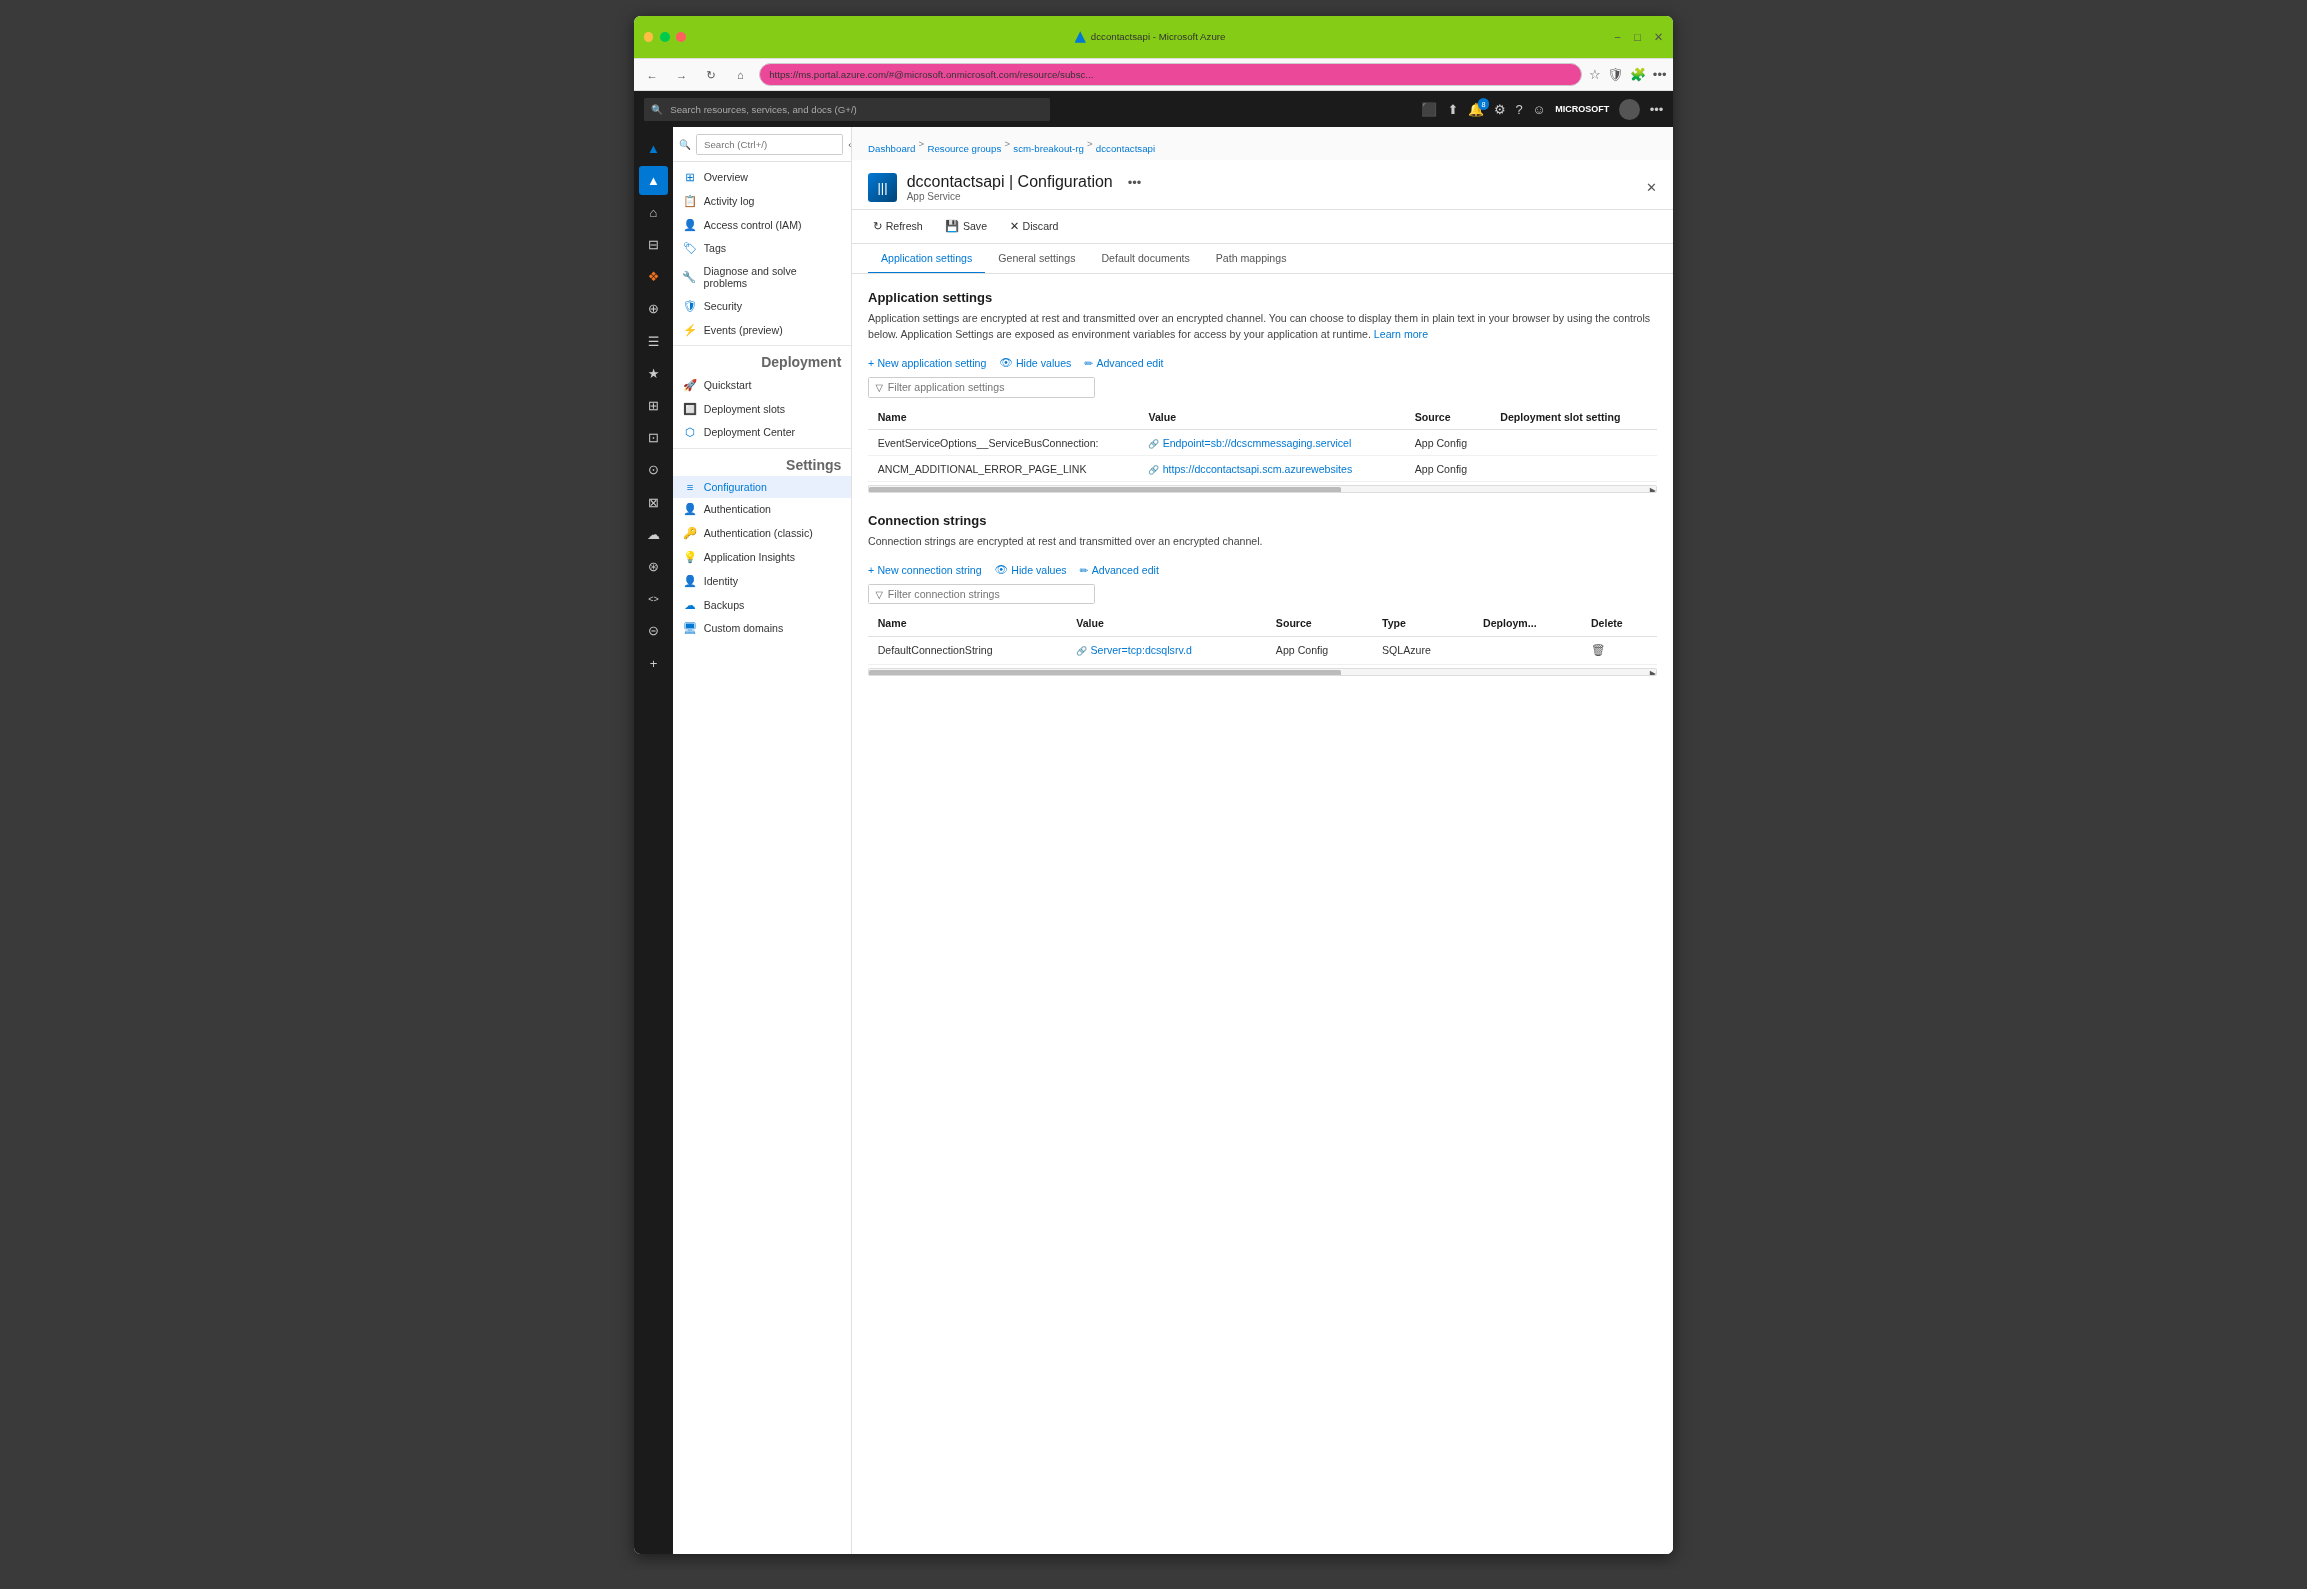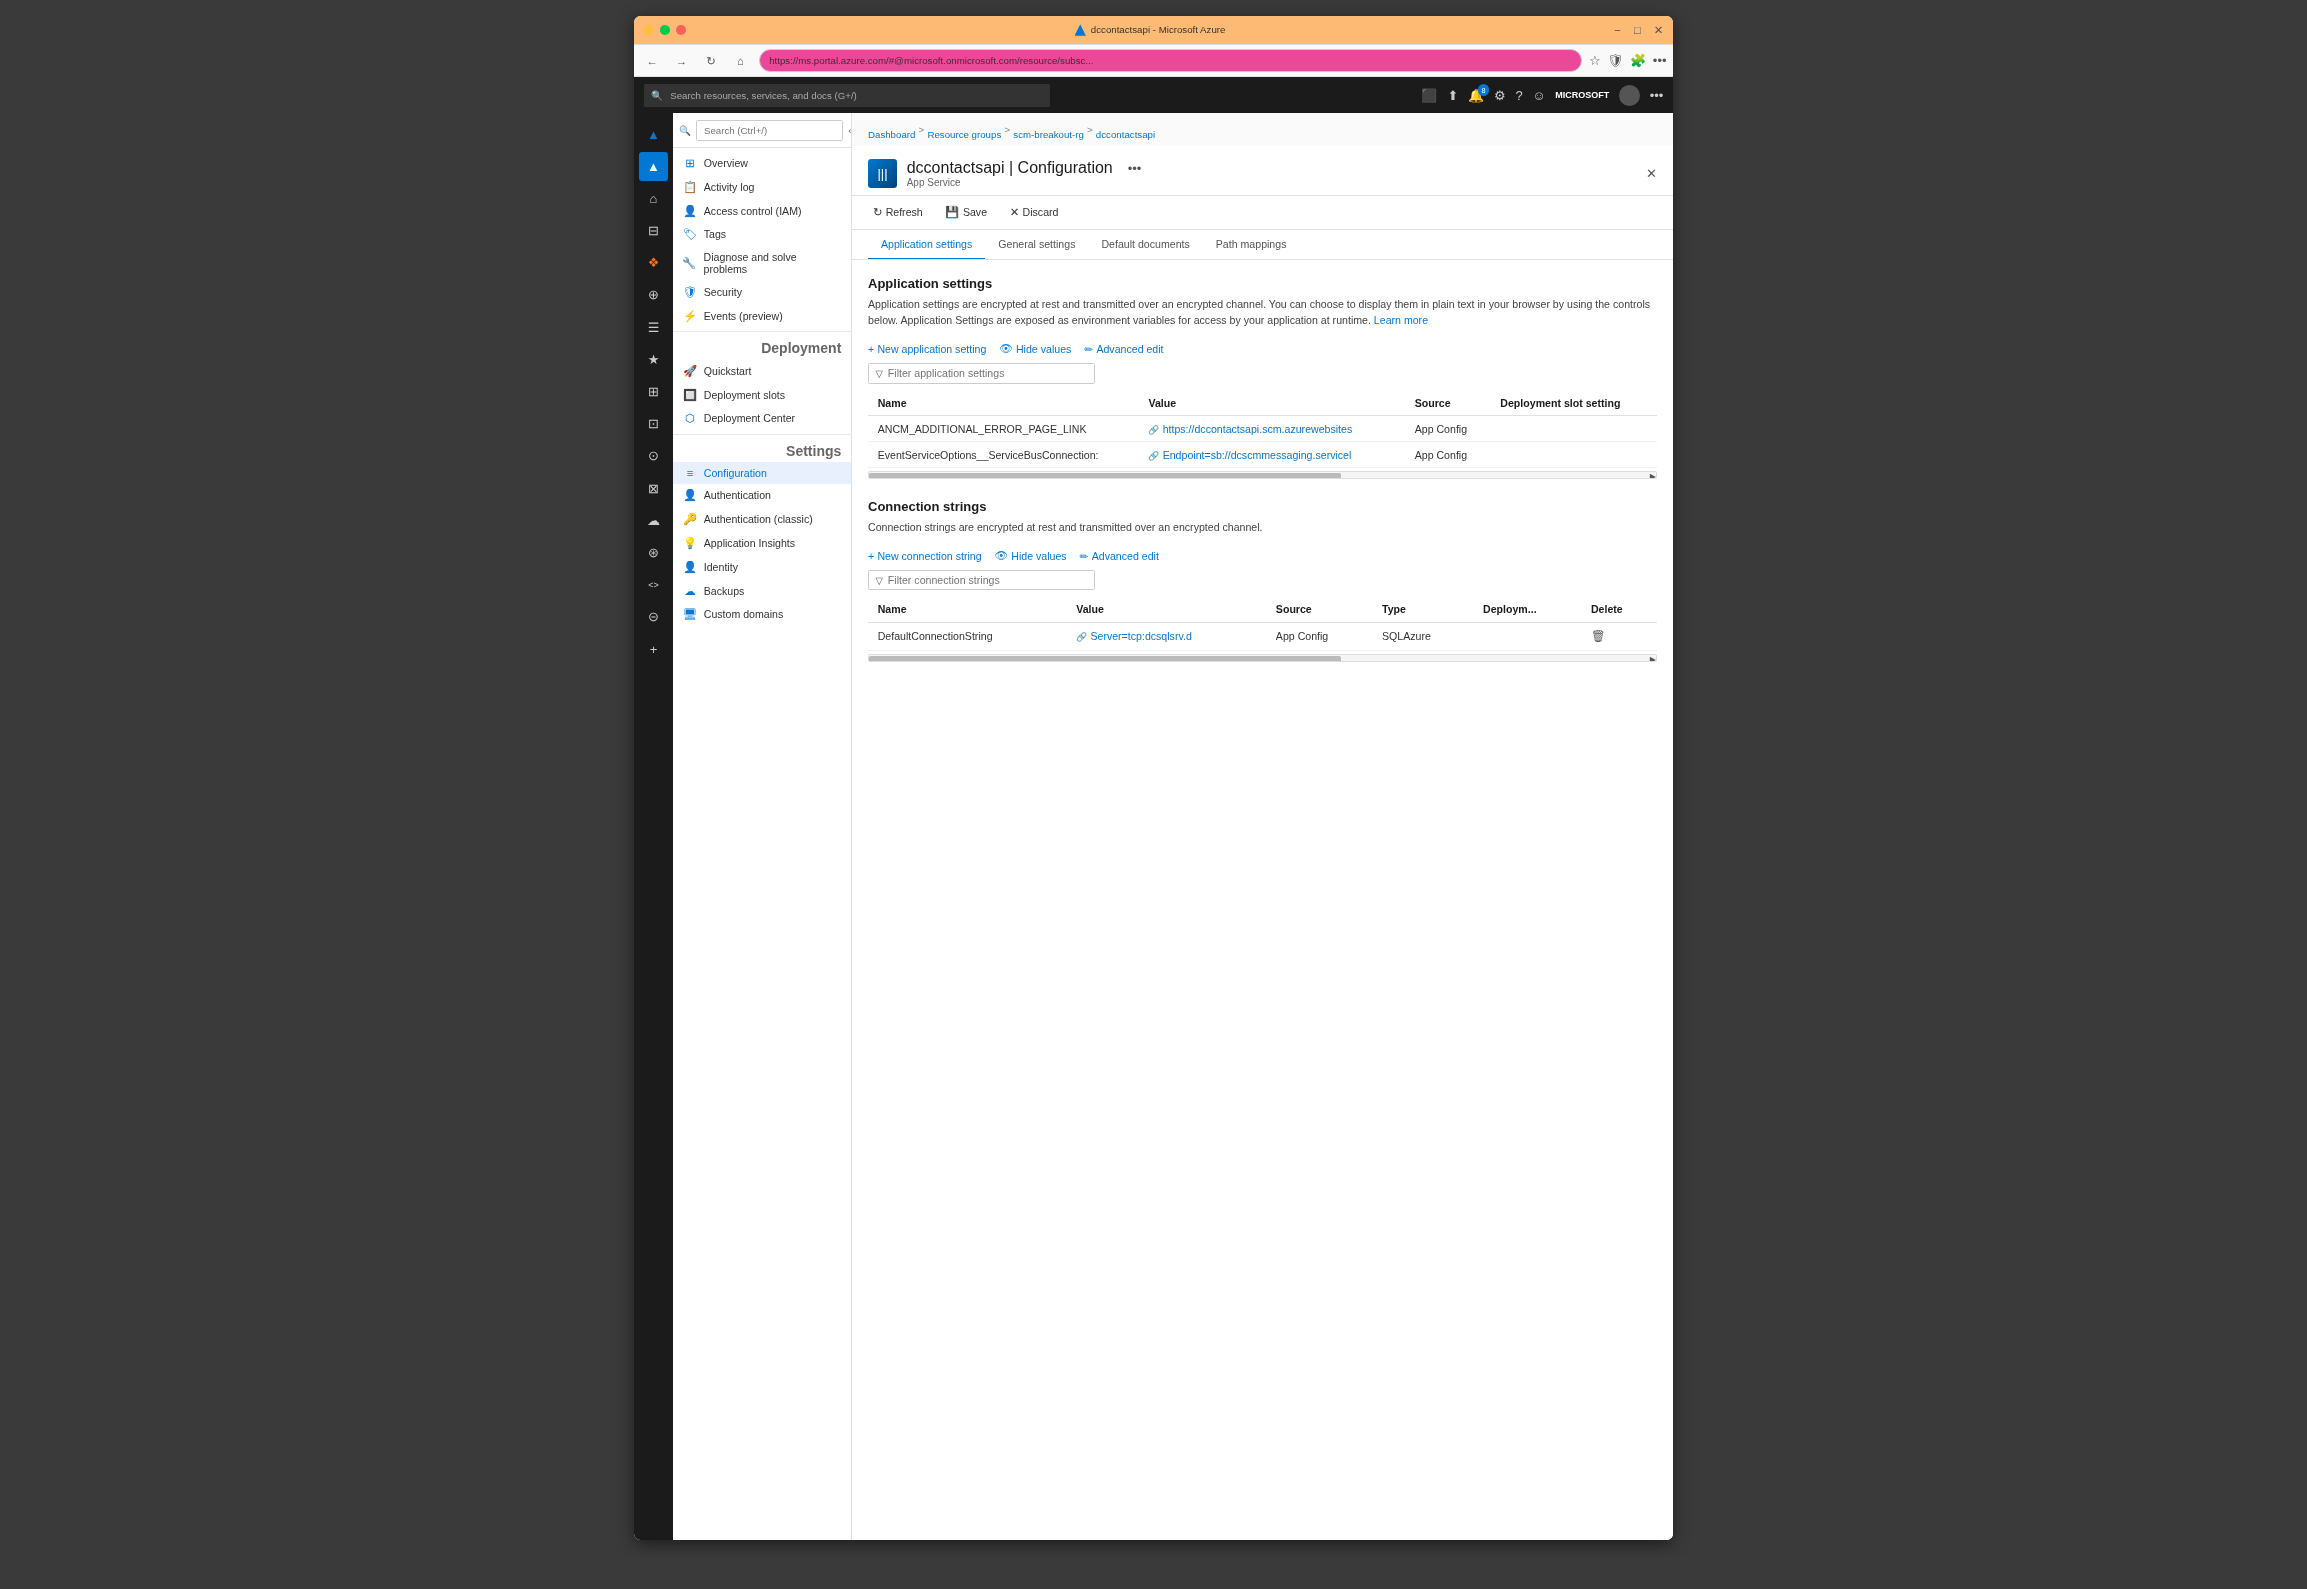--- a/index.html
+++ b/index.html
@@ -8,22 +8,22 @@
     
     .browser-window {
       margin: 16px auto;
       width: 1039px;
       background: #fff;
       border-radius: 6.5px;
       overflow: hidden;
       box-shadow: 0 3.2px 16px rgba(0,0,0,0.5);
     }
     .title-bar {
-      background: #fdba74;
-      height: 29px;
+      background: #84cc16;
+      height: 43px;
       display: flex;
       align-items: center;
       padding: 0 9.7px;
       justify-content: center;
       border-bottom: 0.8px solid #ddd;
     }
     .title-bar-center {
       flex: 1;
       text-align: center;
       font-size: 9.7px;
@@ -533,33 +533,33 @@
               <thead>
                 <tr>
                   <th>Name</th>
                   <th>Value</th>
                   <th>Source</th>
                   <th>Deployment slot setting</th>
                 </tr>
               </thead>
               <tbody>
                 <tr>
-                  <td>ANCM_ADDITIONAL_ERROR_PAGE_LINK</td>
+                  <td>EventServiceOptions__ServiceBusConnection:</td>
                   <td>
                     <span style="color:#0078d4; font-size:9px;">🔗</span>
-                    <a class="table-link">https://dccontactsapi.scm.azurewebsites</a>
+                    <a class="table-link">Endpoint=sb://dcscmmessaging.servicel</a>
                   </td>
                   <td>App Config</td>
                   <td></td>
                 </tr>
                 <tr>
-                  <td>EventServiceOptions__ServiceBusConnection:</td>
+                  <td>ANCM_ADDITIONAL_ERROR_PAGE_LINK</td>
                   <td>
                     <span style="color:#0078d4; font-size:9px;">🔗</span>
-                    <a class="table-link">Endpoint=sb://dcscmmessaging.servicel</a>
+                    <a class="table-link">https://dccontactsapi.scm.azurewebsites</a>
                   </td>
                   <td>App Config</td>
                   <td></td>
                 </tr>
               </tbody>
             </table>
 
             <div class="scrollbar-hint">
               <span class="scroll-arrow left">◀</span>
               <div class="scrollbar-thumb"></div>

